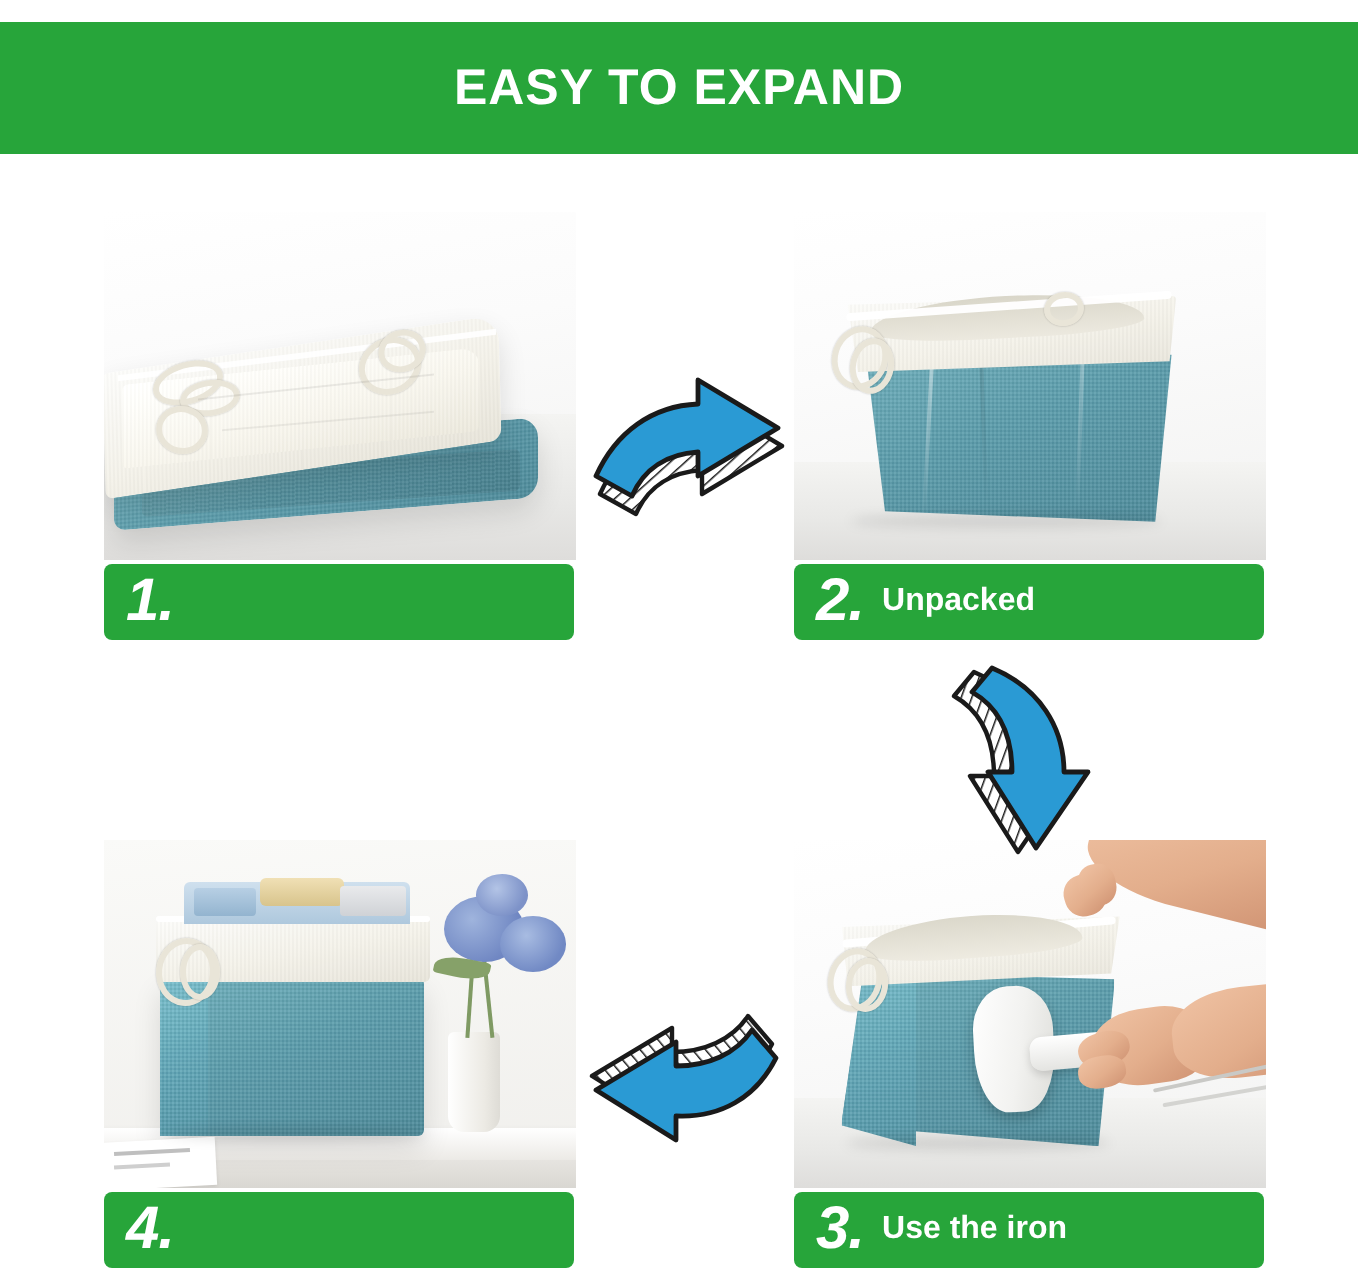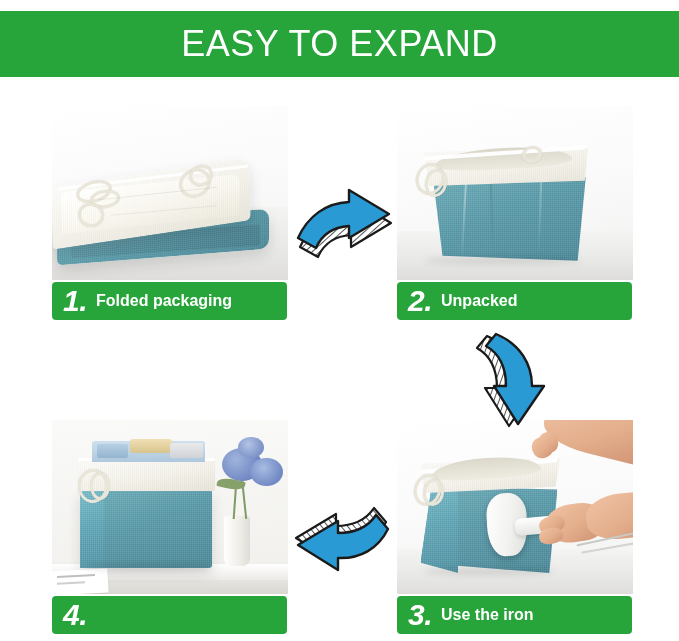--- a/index.html
+++ b/index.html
@@ -23,22 +23,22 @@
     top: 11px;
     width: 679px;
     height: 66px;
     background: #27a53a;
     display: flex;
     align-items: center;
     justify-content: center;
   }
   .banner-title {
     color: #ffffff;
-    font-size: 36px;
-    font-weight: normal;
+    font-size: 25px;
+    font-weight: bold;
     letter-spacing: 0.5px;
     line-height: 1;
     white-space: nowrap;
   }
 
   
   .panel {
     position: absolute;
     overflow: hidden;
   }
@@ -164,21 +164,20 @@
       <div class="rope" style="left:58%; top:34%; width:18px; height:15px; transform:rotate(-20deg);"></div>
 
       <div style="position:absolute; left:20%; top:50%; width:50%; height:1px; background:rgba(0,0,0,.07); transform:skewY(-6deg);"></div>
       <div style="position:absolute; left:25%; top:60%; width:45%; height:1px; background:rgba(0,0,0,.06); transform:skewY(-5deg);"></div>
     </div>
   </div>
 </div>
 
 <div class="label-bar" style="left:52px; top:282px; width:235px;">
   <span class="label-num">1.</span>
-  <span class="label-text">Folded packaging</span>
 </div>
 
 <div class="panel" style="left:397px; top:106px; width:236px; height:174px;">
   <div class="panel-photo">
     <div class="scene">
       <div class="bg-wall"></div>
       <div class="tabletop" style="top:72%; height:28%;"></div>
 
       <div class="teal soft-shadow" style="position:absolute; left:11%; top:40%; width:69%; height:50%;
            clip-path: polygon(6% 0%, 100% 2%, 95% 98%, 12% 92%); border-radius:2px;"></div>

